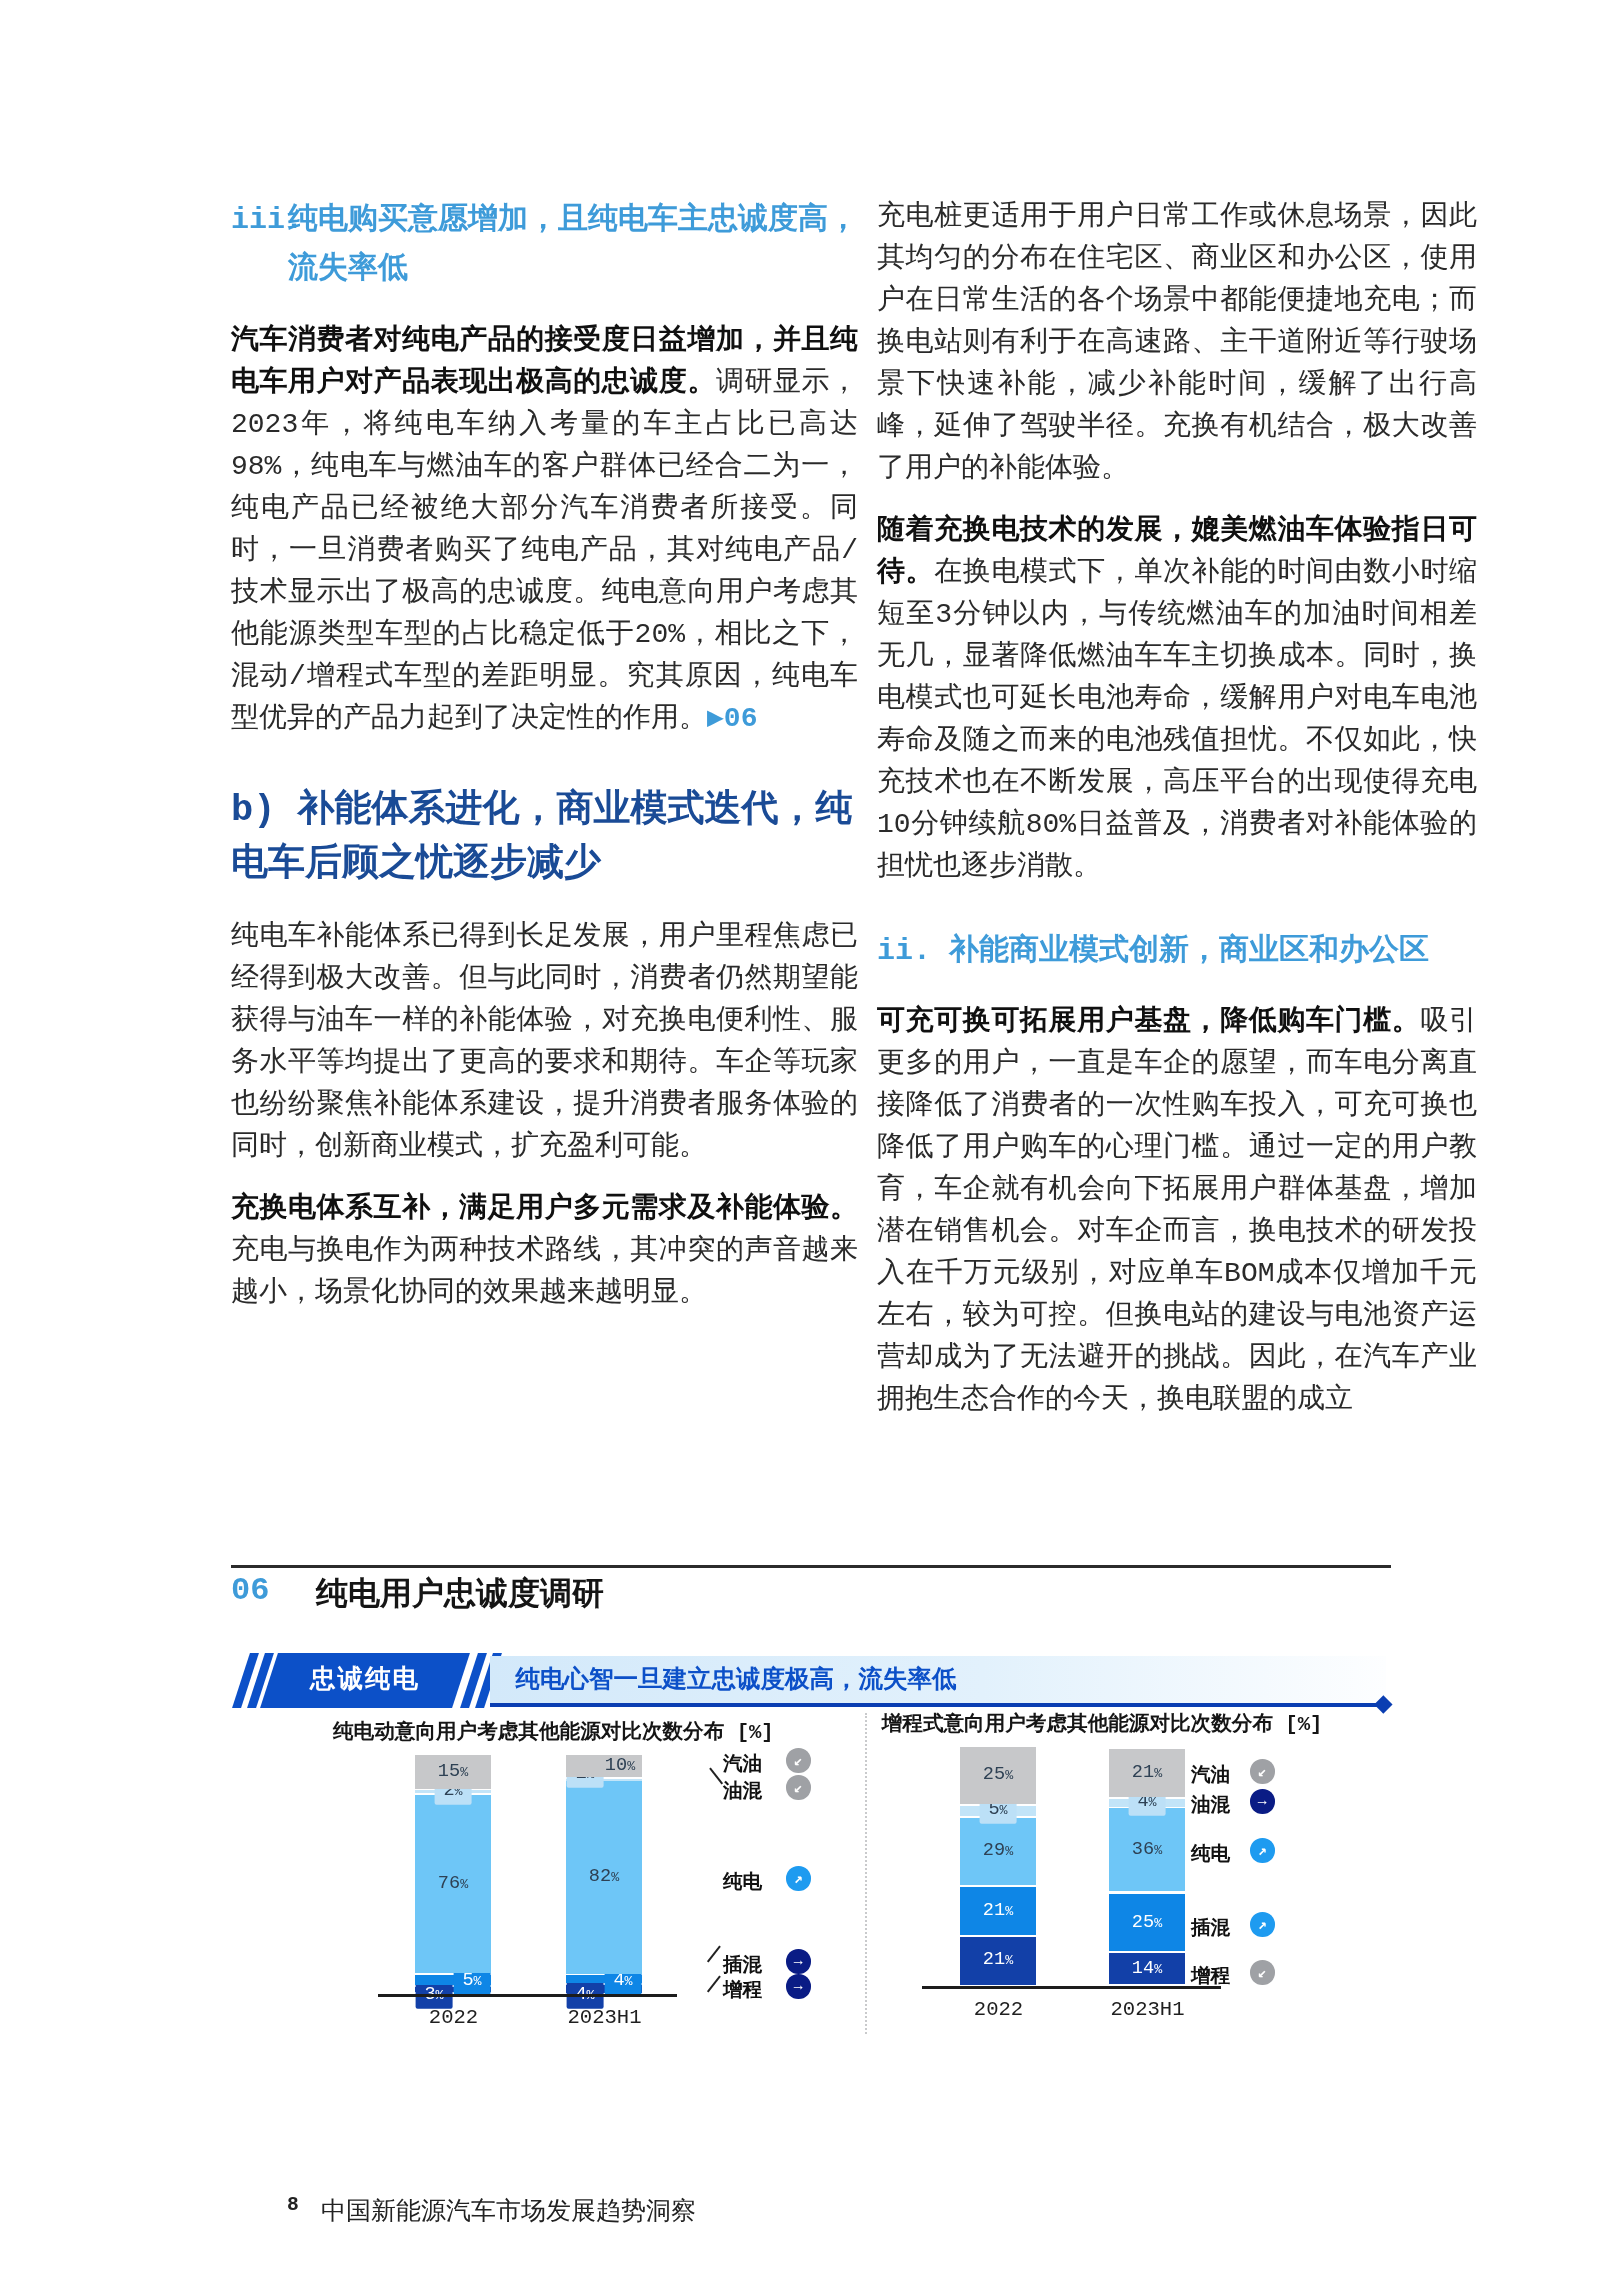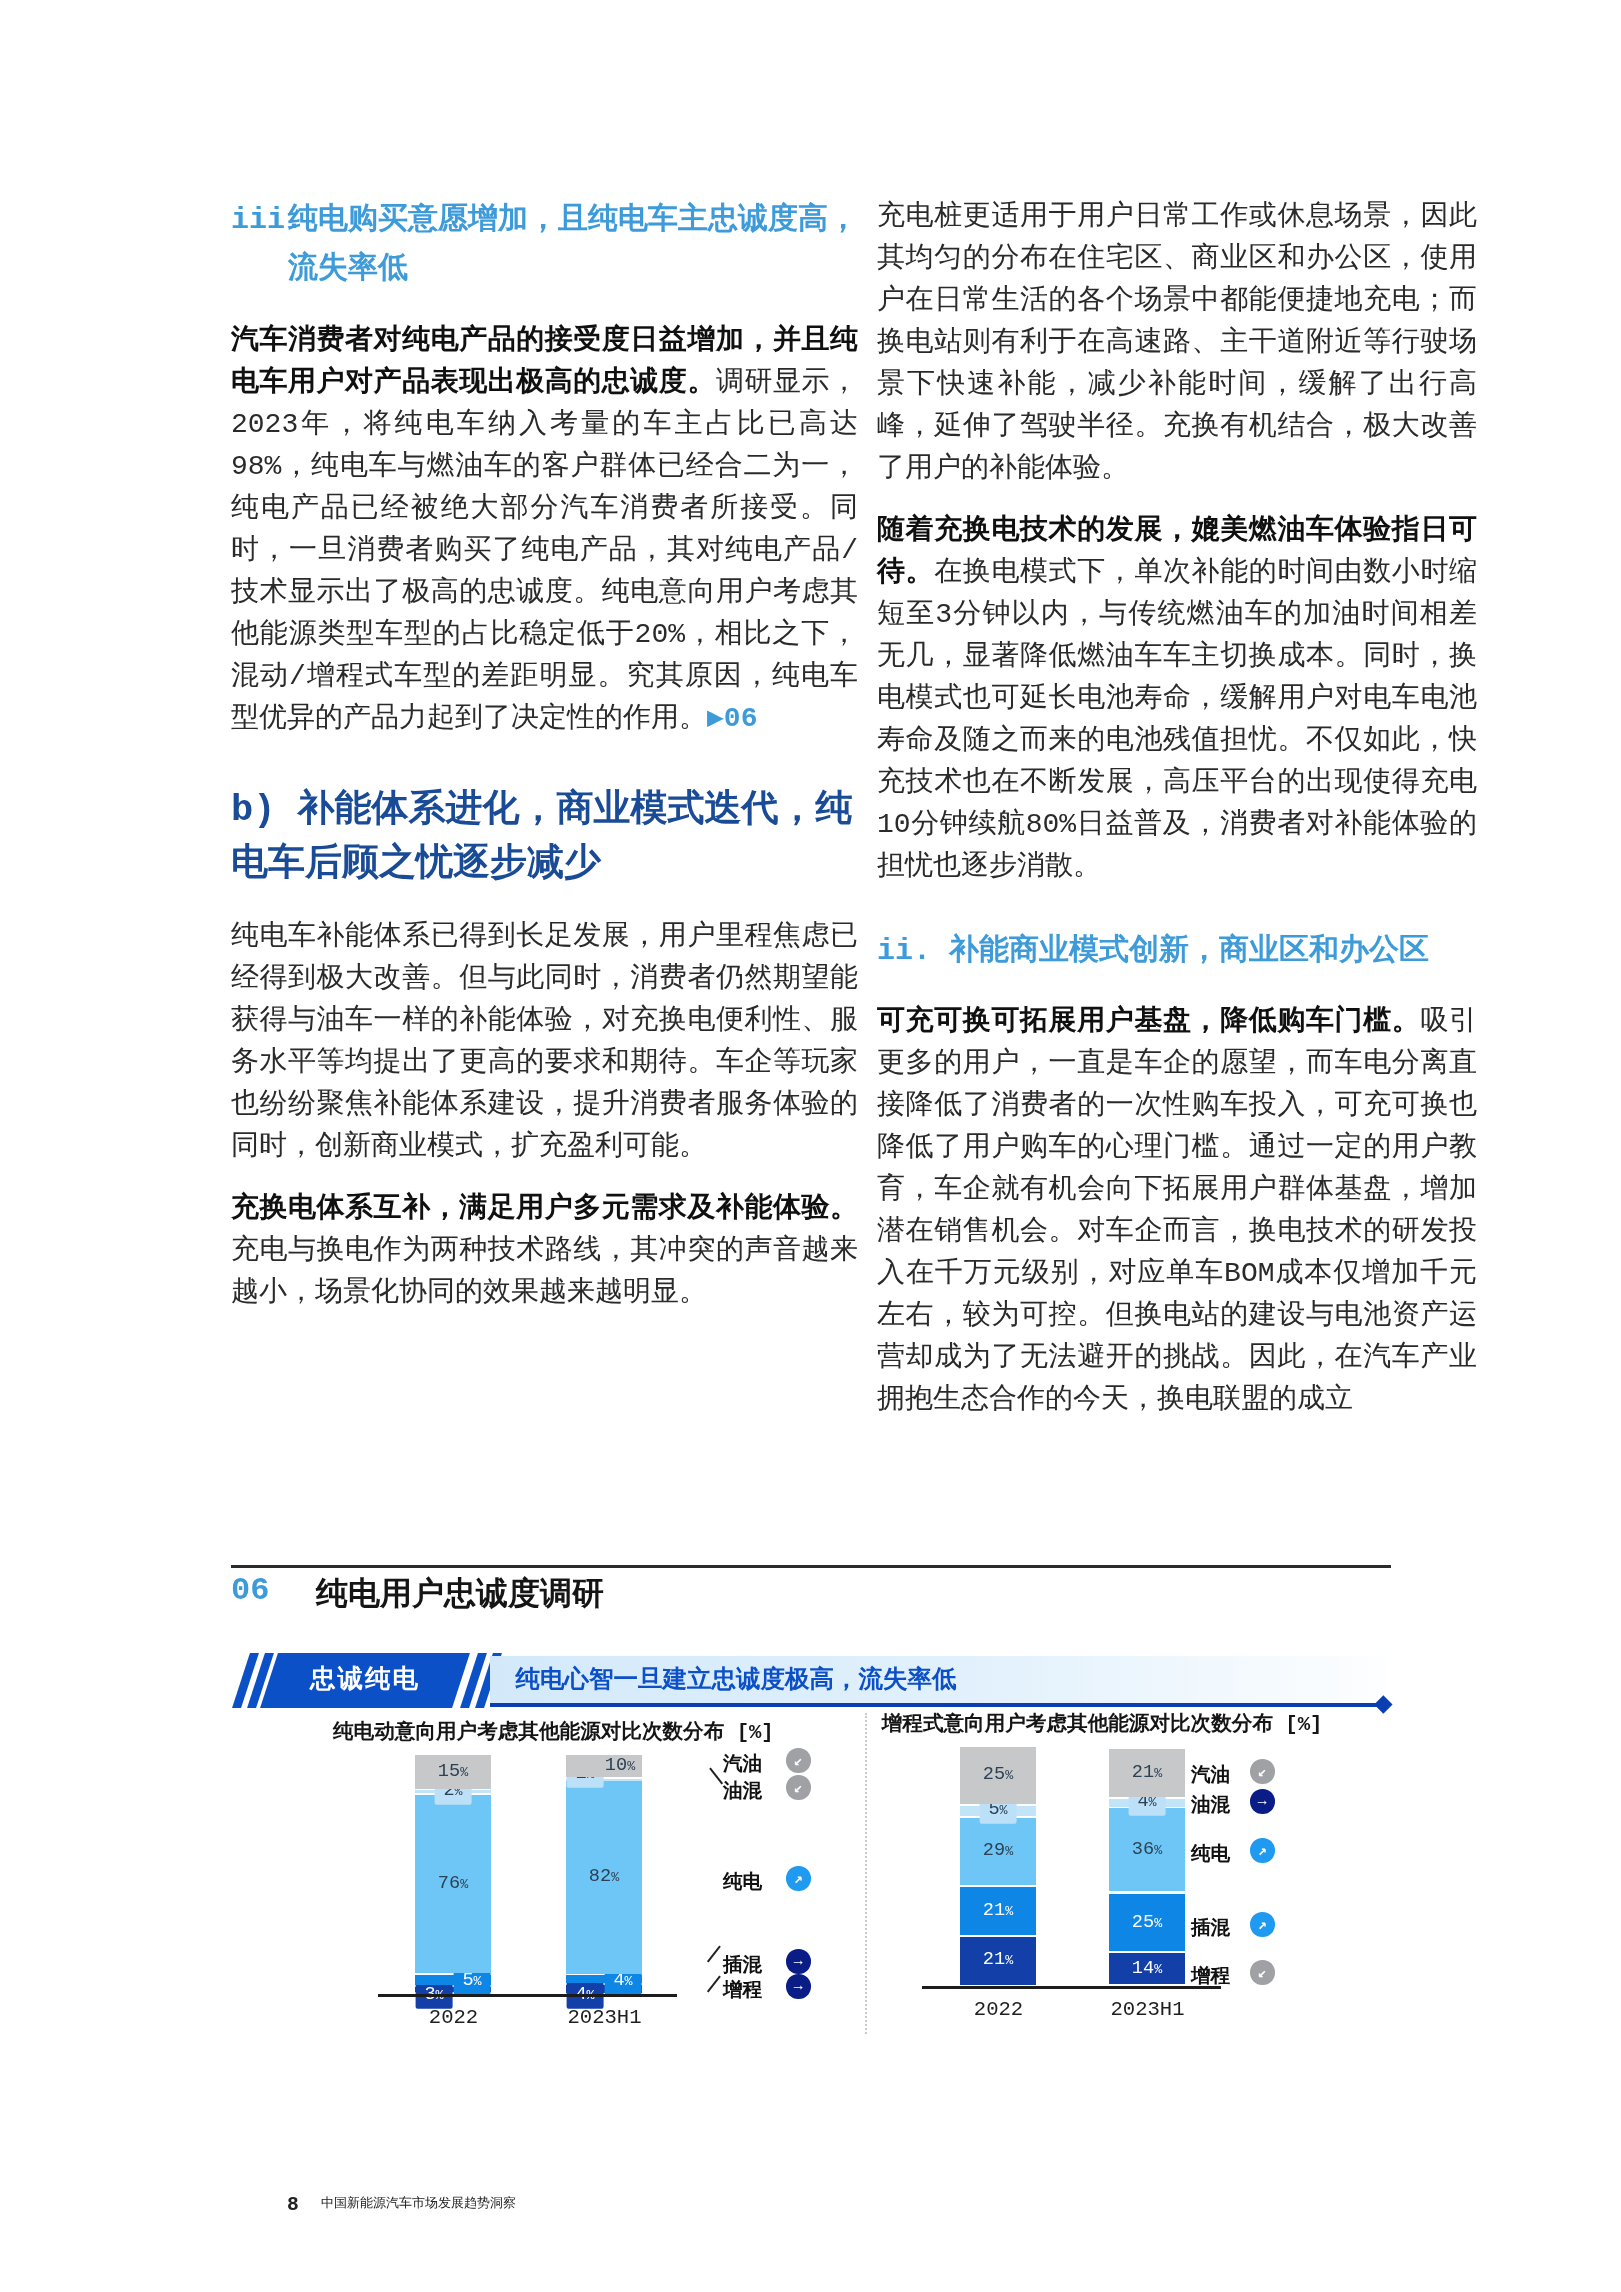--- a/index.html
+++ b/index.html
@@ -57,21 +57,21 @@
   .vlab.box{padding:2px 8.8px;border-radius:2px;}
   .xcat{width:137px;text-align:center;font-size:20.6px;color:#1f1f1f;}
   .lgl{font-size:19.6px;font-weight:700;color:#111;white-space:nowrap;}
   .lgi{width:24.5px;height:24.5px;border-radius:50%;color:#fff;font-size:14.7px;font-weight:700;
     display:flex;align-items:center;justify-content:center;}
   .leader{width:2px;height:19.6px;background:#222;}
   .chart-div{position:absolute;left:865px;top:1713px;height:321px;border-left:2.9px dotted #c9cacc;}
 
   .source{position:absolute;left:323px;top:2061px;font-size:22.5px;color:#3a3a3a;}
   .footer-num{position:absolute;left:287px;top:2194px;font-size:19.6px;font-weight:700;color:#222;}
-  .footer-title{position:absolute;left:321px;top:2194px;font-size:13px;color:#222;}
+  .footer-title{position:absolute;left:321px;top:2194px;font-size:25px;color:#222;}
 </style>
 </head>
 <body>
 
 <div class="page">
 
   <div class="col col-left">
     <h3 class="blue first hang">
       <span class="marker">iii.</span>
       <span>纯电购买意愿增加，且纯电车主忠诚度高，流失率低</span>

